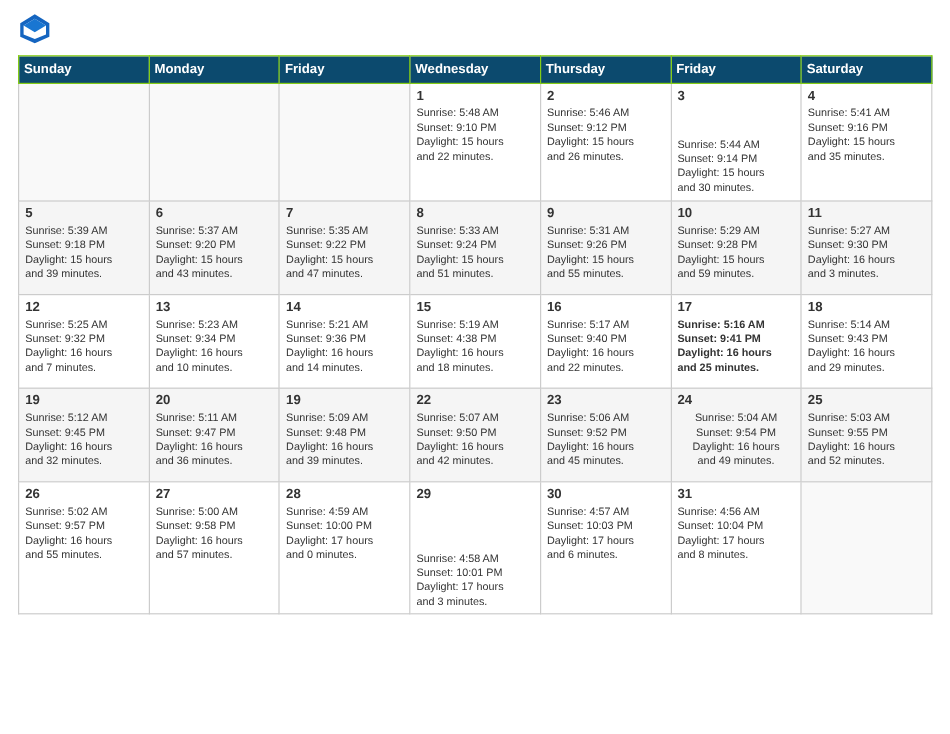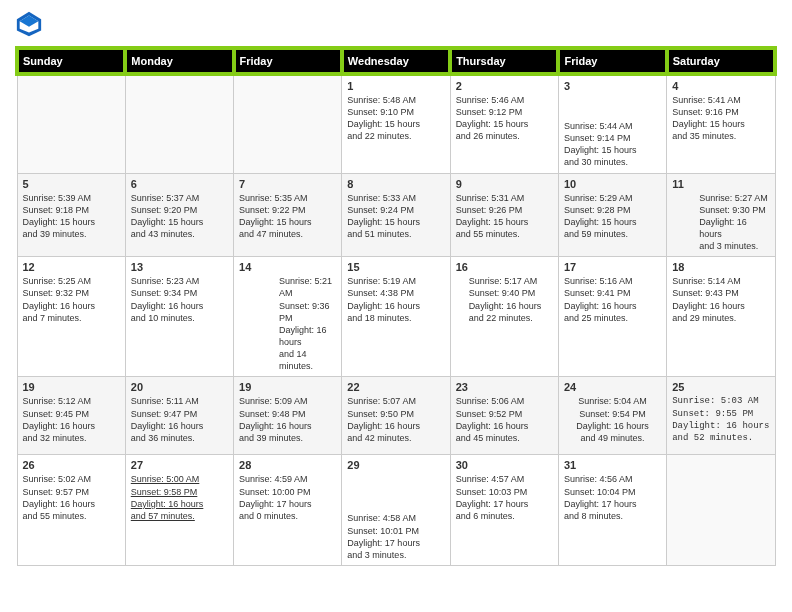--- a/index.html
+++ b/index.html
@@ -50,27 +50,27 @@
     .location {
       font-size: 14px;
       color: #555;
     }
     .calendar {
       width: 100%;
       border-collapse: collapse;
       table-layout: fixed;
     }
     .calendar th {
-      background: #000000;
+      background: #0c4a6e;
       color: #fff;
       font-size: 11px;
       font-weight: bold;
       padding: 5px 4px;
       text-align: left;
-      border: 4px solid #84cc16;
+      border: 1px solid #84cc16;
     }
     .calendar td {
       border: 1px solid #ccc;
       vertical-align: top;
       padding: 4px 5px;
       font-size: 9.5px;
       color: #333;
       height: 78px;
       background: #fff;
     }
@@ -201,21 +201,21 @@
           </td>
           <td>
             <span class="day-num">10</span>
             <div class="day-info" style="white-space: pre-line;">Sunrise: 5:29 AM
 Sunset: 9:28 PM
 Daylight: 15 hours
 and 59 minutes.</div>
           </td>
           <td>
             <span class="day-num">11</span>
-            <div class="day-info" style="white-space: pre-line; margin-left: 27px;">Sunrise: 5:27 AM
+            <div class="day-info" style="white-space: pre-line;">Sunrise: 5:27 AM
 Sunset: 9:30 PM
 Daylight: 16 hours
 and 3 minutes.</div>
           </td>
         </tr>
         <tr>
           <td>
             <span class="day-num">12</span>
             <div class="day-info" style="white-space: pre-line;">Sunrise: 5:25 AM
 Sunset: 9:32 PM
@@ -224,42 +224,42 @@
           </td>
           <td>
             <span class="day-num">13</span>
             <div class="day-info" style="white-space: pre-line;">Sunrise: 5:23 AM
 Sunset: 9:34 PM
 Daylight: 16 hours
 and 10 minutes.</div>
           </td>
           <td>
             <span class="day-num">14</span>
-            <div class="day-info" style="white-space: pre-line; margin-left: 40px;">Sunrise: 5:21 AM
+            <div class="day-info" style="white-space: pre-line;">Sunrise: 5:21 AM
 Sunset: 9:36 PM
 Daylight: 16 hours
 and 14 minutes.</div>
           </td>
           <td>
             <span class="day-num">15</span>
             <div class="day-info" style="white-space: pre-line;">Sunrise: 5:19 AM
 Sunset: 4:38 PM
 Daylight: 16 hours
 and 18 minutes.</div>
           </td>
           <td>
             <span class="day-num">16</span>
-            <div class="day-info" style="white-space: pre-line; margin-left: 13px;">Sunrise: 5:17 AM
+            <div class="day-info" style="white-space: pre-line;">Sunrise: 5:17 AM
 Sunset: 9:40 PM
 Daylight: 16 hours
 and 22 minutes.</div>
           </td>
           <td>
             <span class="day-num">17</span>
-            <div class="day-info" style="white-space: pre-line;">Sunrise: 5:16 AM
+            <div class="day-info" style="white-space: pre-line; font-weight: bold;">Sunrise: 5:16 AM
 Sunset: 9:41 PM
 Daylight: 16 hours
 and 25 minutes.</div>
           </td>
           <td>
             <span class="day-num">18</span>
             <div class="day-info" style="white-space: pre-line;">Sunrise: 5:14 AM
 Sunset: 9:43 PM
 Daylight: 16 hours
 and 29 minutes.</div>
@@ -303,37 +303,37 @@
           </td>
           <td>
             <span class="day-num">24</span>
             <div class="day-info" style="white-space: pre-line; text-align: center;">Sunrise: 5:04 AM
 Sunset: 9:54 PM
 Daylight: 16 hours
 and 49 minutes.</div>
           </td>
           <td>
             <span class="day-num">25</span>
-            <div class="day-info" style="white-space: pre-line; font-family: Liberation Mono, monospace;">Sunrise: 5:03 AM
+            <div class="day-info" style="white-space: pre-line;">Sunrise: 5:03 AM
 Sunset: 9:55 PM
 Daylight: 16 hours
 and 52 minutes.</div>
           </td>
         </tr>
         <tr>
           <td>
             <span class="day-num">26</span>
             <div class="day-info" style="white-space: pre-line;">Sunrise: 5:02 AM
 Sunset: 9:57 PM
 Daylight: 16 hours
 and 55 minutes.</div>
           </td>
           <td>
             <span class="day-num">27</span>
-            <div class="day-info" style="white-space: pre-line; text-decoration: underline;">Sunrise: 5:00 AM
+            <div class="day-info" style="white-space: pre-line;">Sunrise: 5:00 AM
 Sunset: 9:58 PM
 Daylight: 16 hours
 and 57 minutes.</div>
           </td>
           <td>
             <span class="day-num">28</span>
             <div class="day-info" style="white-space: pre-line;">Sunrise: 4:59 AM
 Sunset: 10:00 PM
 Daylight: 17 hours
 and 0 minutes.</div>

